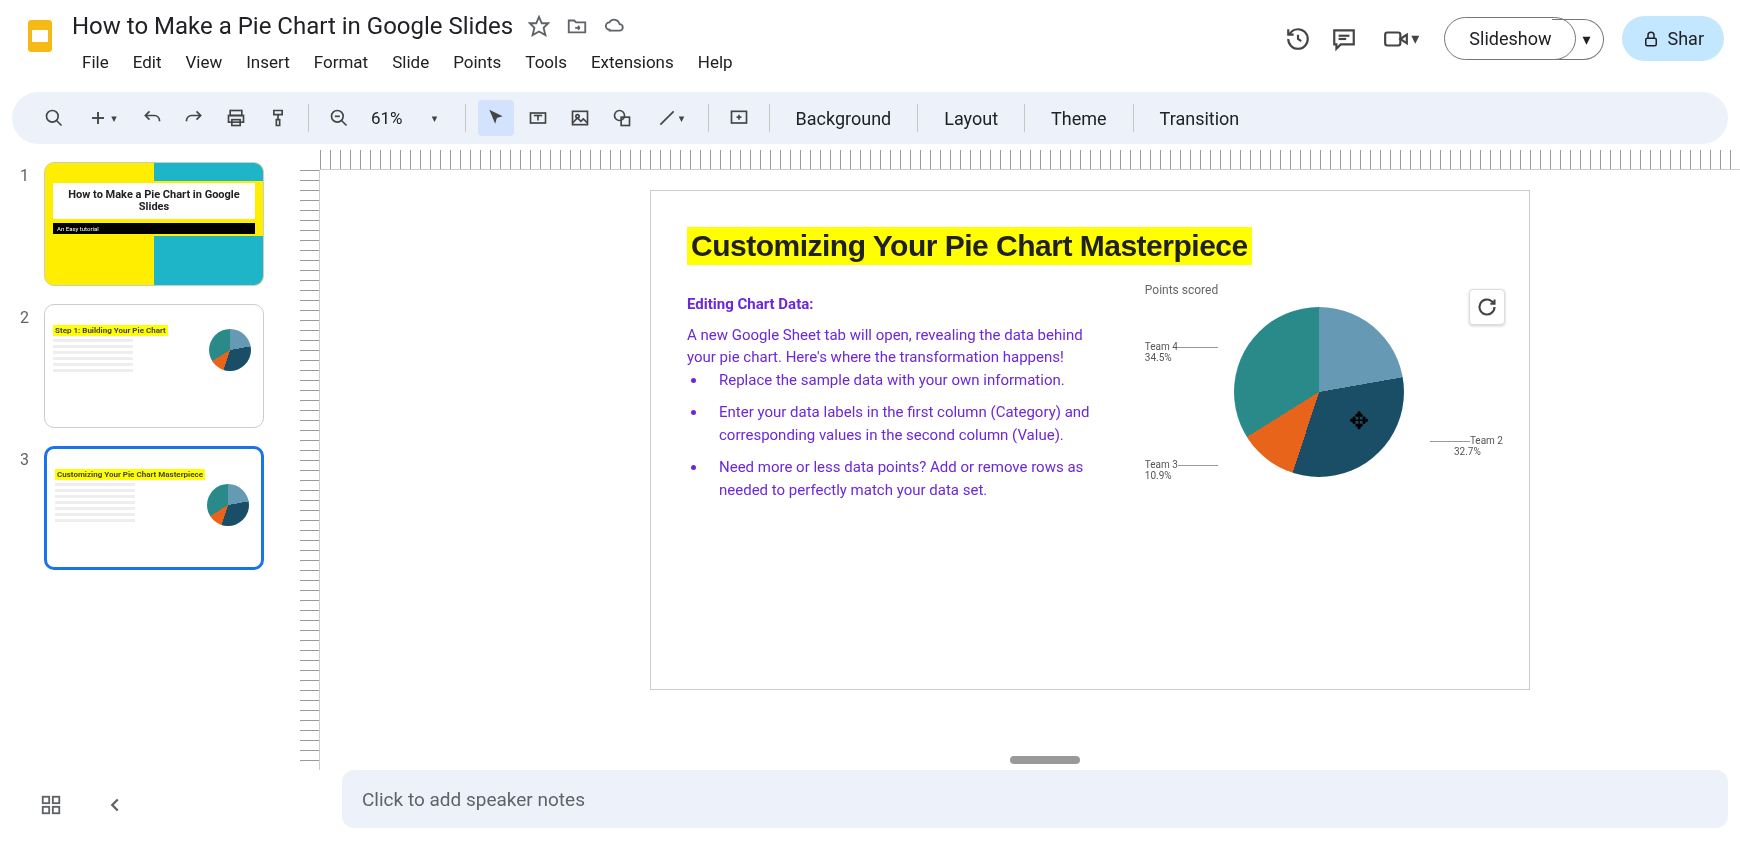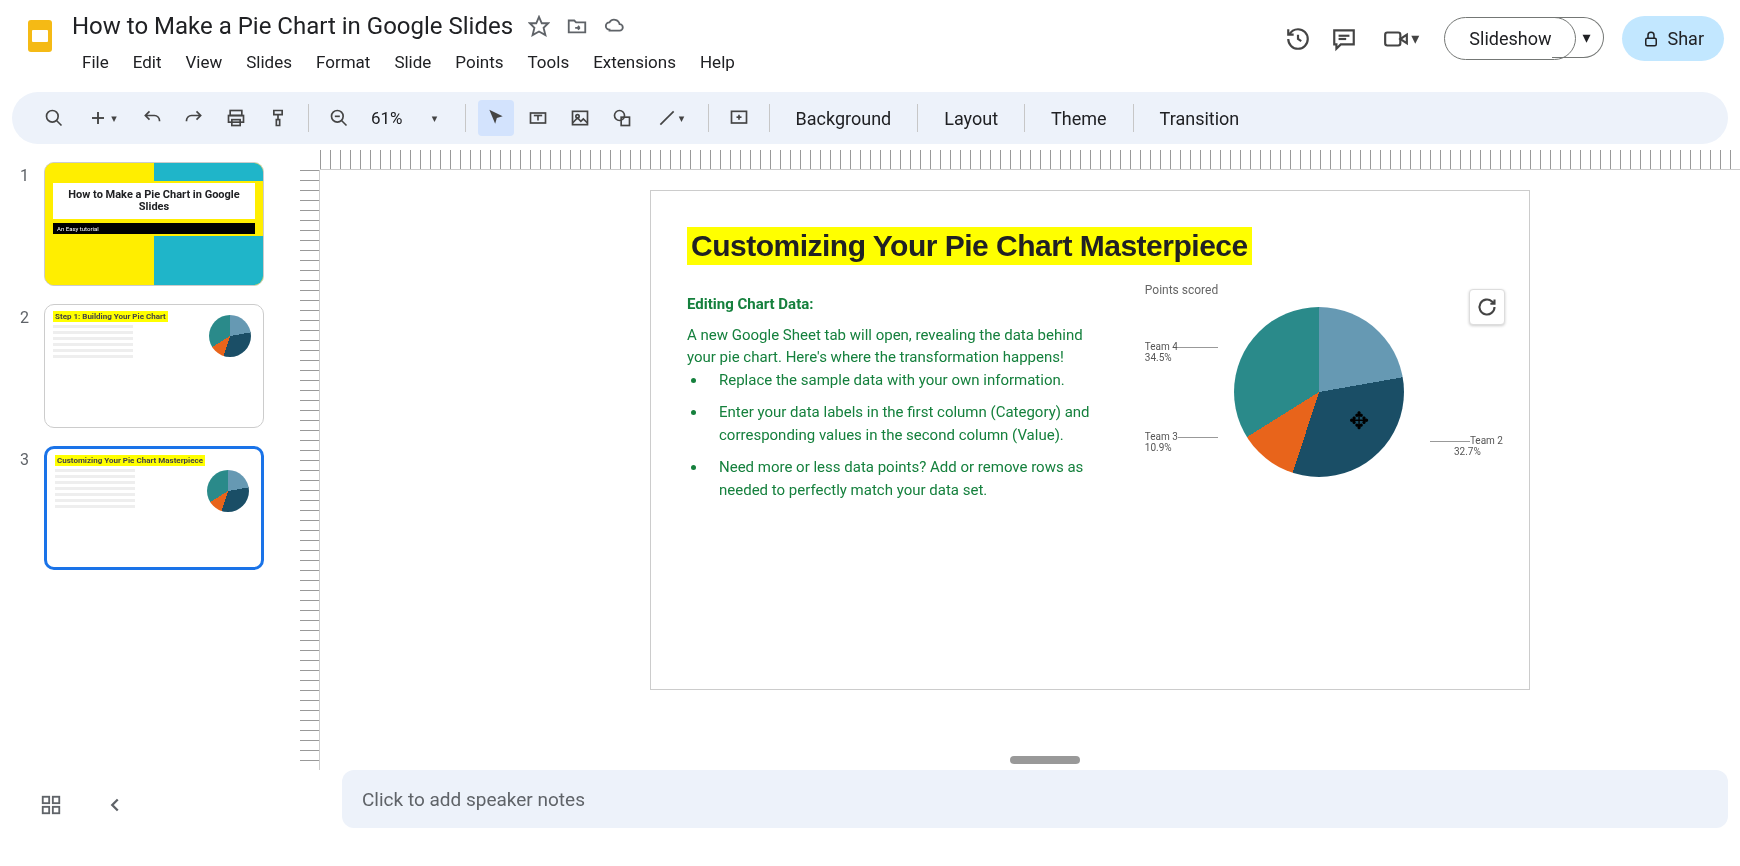--- a/index.html
+++ b/index.html
@@ -9,21 +9,21 @@
 .logo svg{width:36px;height:36px}
 .title-area{flex:1}
 .title-row{display:flex;align-items:center;gap:14px;height:36px}
 .doc-title{font-size:24px;color:#202124;font-weight:400}
 .title-icon{width:24px;height:24px;color:#5f6368;cursor:pointer;display:flex;align-items:center;justify-content:center}
 .menu-row{display:flex;gap:4px;margin-top:4px}
 .menu-item{padding:4px 10px;font-size:17px;color:#202124;cursor:pointer;border-radius:4px}
 .header-right{display:flex;align-items:center;gap:18px;margin-top:8px}
 .hicon{width:28px;height:28px;color:#444;cursor:pointer;display:flex;align-items:center;justify-content:center}
 .slideshow-btn{border:1px solid #747775;border-radius:24px;padding:10px 24px;font-size:18px;cursor:pointer;display:flex;align-items:center}
-.slideshow-group{display:flex;align-items:flex-start}
+.slideshow-group{display:flex;align-items:flex-end}
 .slideshow-drop{border:1px solid #747775;border-left:none;border-radius:0 24px 24px 0;padding:10px 12px;cursor:pointer;margin-left:-24px;padding-left:30px}
 .share-btn{background:#c2e7ff;border-radius:24px;padding:12px 20px;font-size:18px;cursor:pointer;display:flex;align-items:center;gap:8px}
 .toolbar{display:flex;align-items:center;padding:6px 24px;background:#edf2fa;border-radius:28px;margin:4px 12px 0 12px;height:52px;gap:6px}
 .tb-btn{width:36px;height:36px;display:flex;align-items:center;justify-content:center;color:#444;cursor:pointer;border-radius:4px}
 .tb-btn.active{background:#d3e3fd}
 .tb-sep{width:1px;height:28px;background:#c7c7c7;margin:0 6px}
 .zoom-val{font-size:17px;color:#202124;padding:0 8px}
 .tb-text{font-size:18px;color:#202124;padding:0 14px;cursor:pointer}
 .workspace{display:flex;height:620px;margin-top:6px}
 .film-strip{width:300px;padding:12px 8px 12px 20px;overflow-y:auto}
@@ -31,21 +31,21 @@
 .slide-num{width:24px;font-size:16px;color:#5f6368;margin-top:4px}
 .thumb{width:220px;height:124px;border:1px solid #ccc;border-radius:10px;background:#fff;overflow:hidden;position:relative;cursor:pointer}
 .thumb.selected{border:3px solid #1a73e8}
 .canvas-area{flex:1;position:relative;overflow:hidden}
 .ruler-h{height:20px;background:#fff;border-bottom:1px solid #ccc;margin-left:20px;position:relative;background-image:repeating-linear-gradient(to right,#999 0,#999 1px,transparent 1px,transparent 10px)}
 .ruler-v{width:20px;position:absolute;left:0;top:20px;bottom:0;border-right:1px solid #ccc;background-image:repeating-linear-gradient(to bottom,#999 0,#999 1px,transparent 1px,transparent 10px)}
 .canvas-scroll{position:absolute;left:20px;top:20px;right:0;bottom:0;overflow:auto;background:#fff}
 .slide-canvas{width:880px;height:500px;background:#fff;border:1px solid #ccc;margin:20px 0 0 330px;padding:36px;position:relative}
 .slide-title{background:#ffff00;font-size:30px;font-weight:700;display:inline-block;padding:2px 4px;font-family:"Arial Narrow",Arial;letter-spacing:-.5px}
 .content-row{display:flex;margin-top:18px;gap:30px}
-.text-col{width:430px;font-size:15px;color:#15803d;line-height:1.5}
+.text-col{width:430px;font-size:15px;color:#6d28d9;line-height:1.5}
 .subhead{font-weight:700;margin:10px 0 8px 0}
 .num-list{margin-left:20px}
 .num-list li{margin-bottom:8px;padding-left:12px}
 .b-list{margin-left:20px}
 .b-list li{margin-bottom:10px;padding-left:12px}
 .chart-col{width:350px;position:relative}
 .chart-title{font-size:12px;color:#666;margin-bottom:6px}
 .pie-wrap{position:relative;width:220px;height:220px;margin:0 auto}
 .pie{width:170px;height:170px;border-radius:50%;margin:10px auto;background:conic-gradient(#6699b3 0deg 80deg,#1a4e66 80deg 198deg,#e8641b 198deg 238deg,#2a8a8a 238deg 360deg)}
 .lbl{position:absolute;font-size:10px;color:#555}
@@ -60,21 +60,21 @@
 
 .t1{background:#ffee00;display:flex;flex-direction:column}
 .t1-top{height:18px;display:flex}
 .t1-top div:first-child{width:50%;background:#ffee00}
 .t1-top div:last-child{width:50%;background:#1fb5c9}
 .t1-mid{background:#fff;margin:2px 8px;padding:6px;text-align:center;font-size:11px;font-weight:700;line-height:1.1}
 .t1-sub{background:#000;color:#fff;font-size:6px;display:inline-block;padding:2px 4px;margin:2px 8px}
 .t1-bot{flex:1;display:flex}
 .t1-bot div:first-child{width:50%;background:#ffee00}
 .t1-bot div:last-child{width:50%;background:#1fb5c9}
-.t2,.t3{padding:6px 8px;font-size:6px;color:#444}
+.t2,.t3{padding:20px 8px;font-size:6px;color:#444}
 .t2-title,.t3-title{background:#ffff00;font-size:8px;font-weight:700;display:inline-block;padding:1px 2px}
 .mini-pie{width:42px;height:42px;border-radius:50%;background:conic-gradient(#6699b3 0 80deg,#1a4e66 80deg 198deg,#e8641b 198deg 238deg,#2a8a8a 238deg 360deg);float:right;margin:4px}
 .mini-line{height:3px;background:#eee;margin:3px 0;width:80px}
 </style>
 </head>
 <body>
 
 <div class="header">
   <div class="logo">
     <svg viewBox="0 0 36 36">
@@ -99,21 +99,21 @@
       <span class="title-icon">
           <svg width="22" height="22" viewBox="0 0 24 24" fill="none" stroke="currentColor" stroke-width="2">
             <path d="M6 16a4 4 0 010-8 6 6 0 0111 2 3.5 3.5 0 010 7H6z"></path>
           </svg>
         </span>
     </div>
     <div class="menu-row">
       <span class="menu-item">File</span>
       <span class="menu-item">Edit</span>
       <span class="menu-item">View</span>
-      <span class="menu-item">Slides</span>
+      <span class="menu-item">Insert</span>
       <span class="menu-item">Format</span>
       <span class="menu-item">Slide</span>
       <span class="menu-item">Points</span>
       <span class="menu-item">Tools</span>
       <span class="menu-item">Extensions</span>
       <span class="menu-item">Help</span>
     </div>
   </div>
   <div class="header-right">
     <span class="hicon">
@@ -303,21 +303,21 @@
               <svg width="20" height="20" viewBox="0 0 24 24" fill="none" stroke="#444" stroke-width="2.5">
                   <path d="M21 12a9 9 0 11-3-6.7L21 8M21 3v5h-5"></path>
                 </svg>
             </div>
             <div class="pie-wrap">
               <div class="pie"></div>
               <span class="move-cursor">✥</span>
             </div>
             <div class="lbl" style="top:58px;left:0"><span>Team 4</span><span class="lbl-line"></span><br><span>34.5%</span></div>
             <div class="lbl" style="top:152px;right:-10px"><span class="lbl-line"></span><span>Team 2</span><br><span style="margin-left:24px">32.7%</span></div>
-            <div class="lbl" style="top:148px;left:0"><span>Team 3</span><span class="lbl-line"></span><br><span>10.9%</span></div>
+            <div class="lbl" style="top:176px;left:0"><span>Team 3</span><span class="lbl-line"></span><br><span>10.9%</span></div>
           </div>
         </div>
       </div>
       <div class="scroll-handle"></div>
     </div>
   </div>
 </div>
 
 <div class="footer">
   <div class="foot-left">

